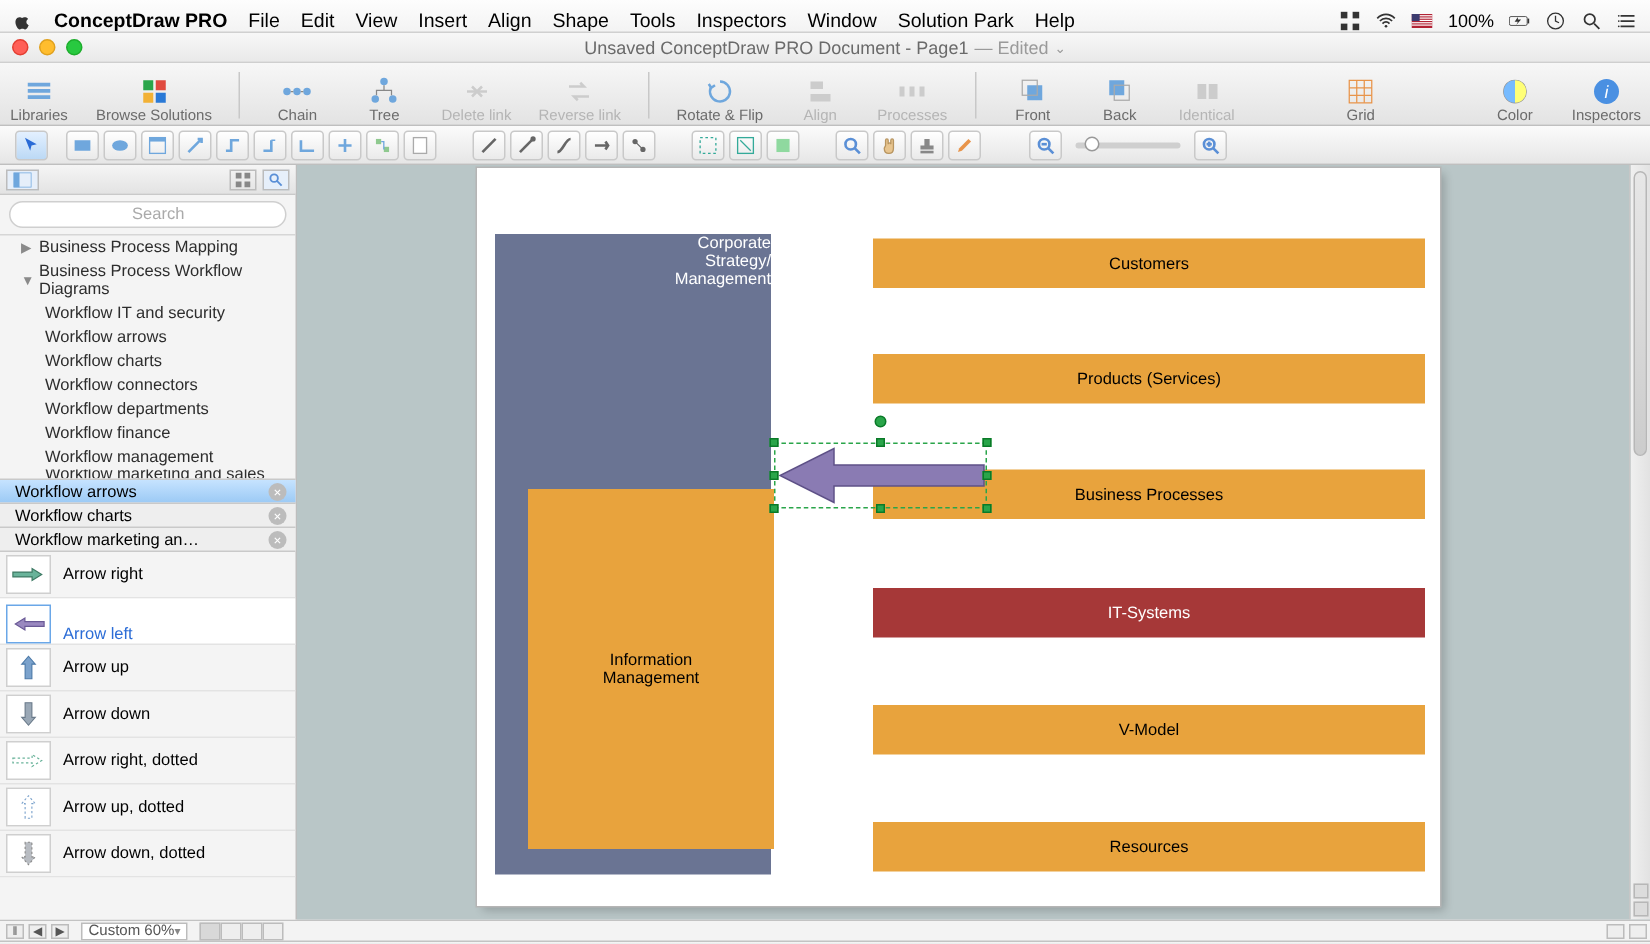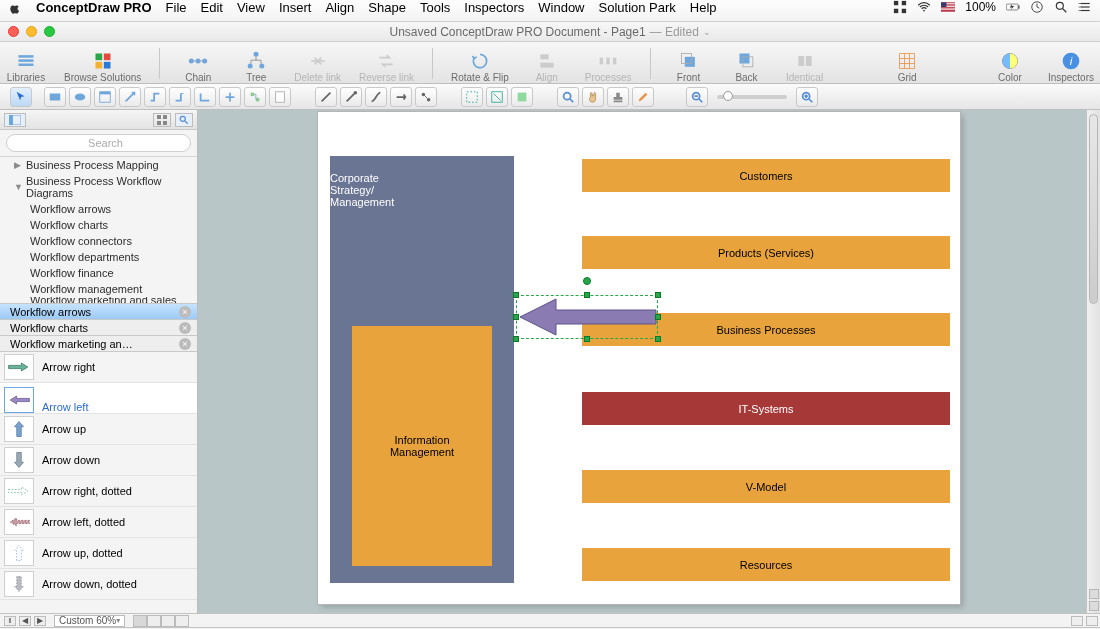--- a/index.html
+++ b/index.html
@@ -1,18 +1,18 @@
 <!DOCTYPE html>
 <html><head>
 <meta charset="utf-8">
 <style>
   * { box-sizing: border-box; font-family: -apple-system, BlinkMacSystemFont, "Helvetica Neue", Arial, sans-serif; }
   html, body { margin:0; padding:0; width:1100px; height:629px; overflow:hidden; background:#f3f3f3; }
   
-  .mac-menubar { height:22px; background:linear-gradient(#fdfdfd,#f3f3f3); border-bottom:1px solid #d0d0d0; display:flex; align-items:flex-start; font-size:13px; color:#000; padding:0 8px; justify-content:space-between; }
+  .mac-menubar { height:22px; background:linear-gradient(#fdfdfd,#f3f3f3); border-bottom:1px solid #d0d0d0; display:flex; align-items:flex-end; font-size:13px; color:#000; padding:0 8px; justify-content:space-between; }
   .mac-menubar .left { display:flex; align-items:center; gap:14px; }
   .mac-menubar .left .appname { font-weight:600; }
   .mac-menubar .right { display:flex; align-items:center; gap:10px; font-size:12px; }
   .mac-menubar svg, .mac-menubar .ic { width:14px; height:14px; display:inline-block; }
   
   .titlebar { height:20px; background:linear-gradient(#f7f7f7,#e9e9e9); border-bottom:1px solid #cfcfcf; display:flex; align-items:center; position:relative; font-size:12px; color:#6a6a6a; }
   .traffic { position:absolute; left:8px; display:flex; gap:7px; }
   .traffic span { width:11px; height:11px; border-radius:50%; display:inline-block; }
   .tred { background:#ff5f57; border:1px solid #e33e32; }
   .tyellow { background:#ffbd2e; border:1px solid #e0a11e; }
@@ -55,22 +55,22 @@
   .shapelist .thumb svg { width:24px; height:18px; }
   
   .canvaswrap { flex:1; position:relative; background:#b9c6c7; overflow:hidden; }
   .page { position:absolute; left:120px; top:2px; width:642px; height:492px; background:#fff; box-shadow:0 0 0 1px #b5b5b5, 3px 3px 6px rgba(0,0,0,0.2); }
   .vscroll { position:absolute; right:0; top:0; bottom:0; width:14px; background:linear-gradient(90deg,#f0f0f0,#e2e2e2); border-left:1px solid #c6c6c6; }
   .vscroll .thumb { position:absolute; top:4px; left:2px; right:2px; height:190px; background:linear-gradient(#e7e7e7,#cccccc); border:1px solid #b7b7b7; border-radius:5px; }
   .vscroll .btm { position:absolute; bottom:2px; left:2px; right:2px; display:flex; flex-direction:column; gap:2px; }
   .vscroll .btm span { width:10px; height:10px; background:#dcdcdc; border:1px solid #b7b7b7; }
   
   .corp { position:absolute; left:12px; top:44px; width:184px; height:427px; background:#6a7493; }
-  .corp .label { color:#fff; font-size:11px; text-align:left; padding-top:16px; white-space:pre-line; }
-  .info { position:absolute; left:34px; top:214px; width:140px; height:240px; background:#e8a33d; display:flex; align-items:center; justify-content:center; }
+  .corp .label { color:#fff; font-size:11px; text-align:right; white-space:pre-line; }
+  .info { position:absolute; left:34px; top:214px; width:164px; height:240px; background:#e8a33d; display:flex; align-items:center; justify-content:center; }
   .info .label { color:#000; font-size:11px; text-align:center; white-space:pre-line; }
   .bar { position:absolute; left:264px; width:368px; height:33px; background:#e8a33d; display:flex; align-items:center; justify-content:center; font-size:11px; color:#000; }
   .bar.red { background:#a63838; color:#fff; }
   
   .selarrow { position:absolute; left:198px; top:183px; width:142px; height:44px; }
   .selarrow .bb { position:absolute; inset:0; border:1px dashed #2aa54a; }
   .selarrow .h { width:6px; height:6px; background:#2aa54a; border:1px solid #0a7a28; position:absolute; }
   .selarrow .h.tl { left:-3px; top:-3px; } .selarrow .h.tm { left:50%; top:-3px; margin-left:-3px; } .selarrow .h.tr { right:-3px; top:-3px; }
   .selarrow .h.ml { left:-3px; top:50%; margin-top:-3px; } .selarrow .h.mr { right:-3px; top:50%; margin-top:-3px; }
   .selarrow .h.bl { left:-3px; bottom:-3px; } .selarrow .h.bm { left:50%; bottom:-3px; margin-left:-3px; } .selarrow .h.br { right:-3px; bottom:-3px; }
@@ -483,20 +483,21 @@
     </div>
     <div class="tree">
       <div class="item hdr">
           <span class="tri">▶</span>
           <span>Business Process Mapping</span>
         </div>
       <div class="item hdr">
           <span class="tri">▼</span>
           <span>Business Process Workflow Diagrams</span>
         </div>
+      <div class="item sub">Workflow IT and security</div>
       <div class="item sub">Workflow arrows</div>
       <div class="item sub">Workflow charts</div>
       <div class="item sub">Workflow connectors</div>
       <div class="item sub">Workflow departments</div>
       <div class="item sub">Workflow finance</div>
       <div class="item sub">Workflow management</div>
       <div class="item sub" style="height:6px;overflow:hidden">Workflow marketing and sales</div>
     </div>
     <div class="tabstrip">
       <div class="tab active">
@@ -548,28 +549,20 @@
       <div class="row">
         <div class="thumb">
             <svg viewBox="0 0 30 14">
               <path d="M2 5h16V2l8 5-8 5v-3H2z" fill="none" stroke="#69b39a" stroke-dasharray="2"></path>
             </svg>
           </div>
         <span>Arrow right, dotted</span>
       </div>
       <div class="row">
         <div class="thumb">
-            <svg viewBox="0 0 30 14">
-              <path d="M28 5H12V2L4 7l8 5v-3h16z" fill="#c49aa0" stroke="#8a5a62" stroke-dasharray="2"></path>
-            </svg>
-          </div>
-        <span>Arrow left, dotted</span>
-      </div>
-      <div class="row">
-        <div class="thumb">
             <svg viewBox="0 0 16 24">
               <path d="M5 22V9H2l6-7 6 7h-3v13z" fill="none" stroke="#7ba2cc" stroke-dasharray="2"></path>
             </svg>
           </div>
         <span>Arrow up, dotted</span>
       </div>
       <div class="row">
         <div class="thumb">
             <svg viewBox="0 0 16 24">
               <path d="M5 2v13H2l6 7 6-7h-3V2z" fill="#b8bcc2" stroke="#888" stroke-dasharray="2"></path>

